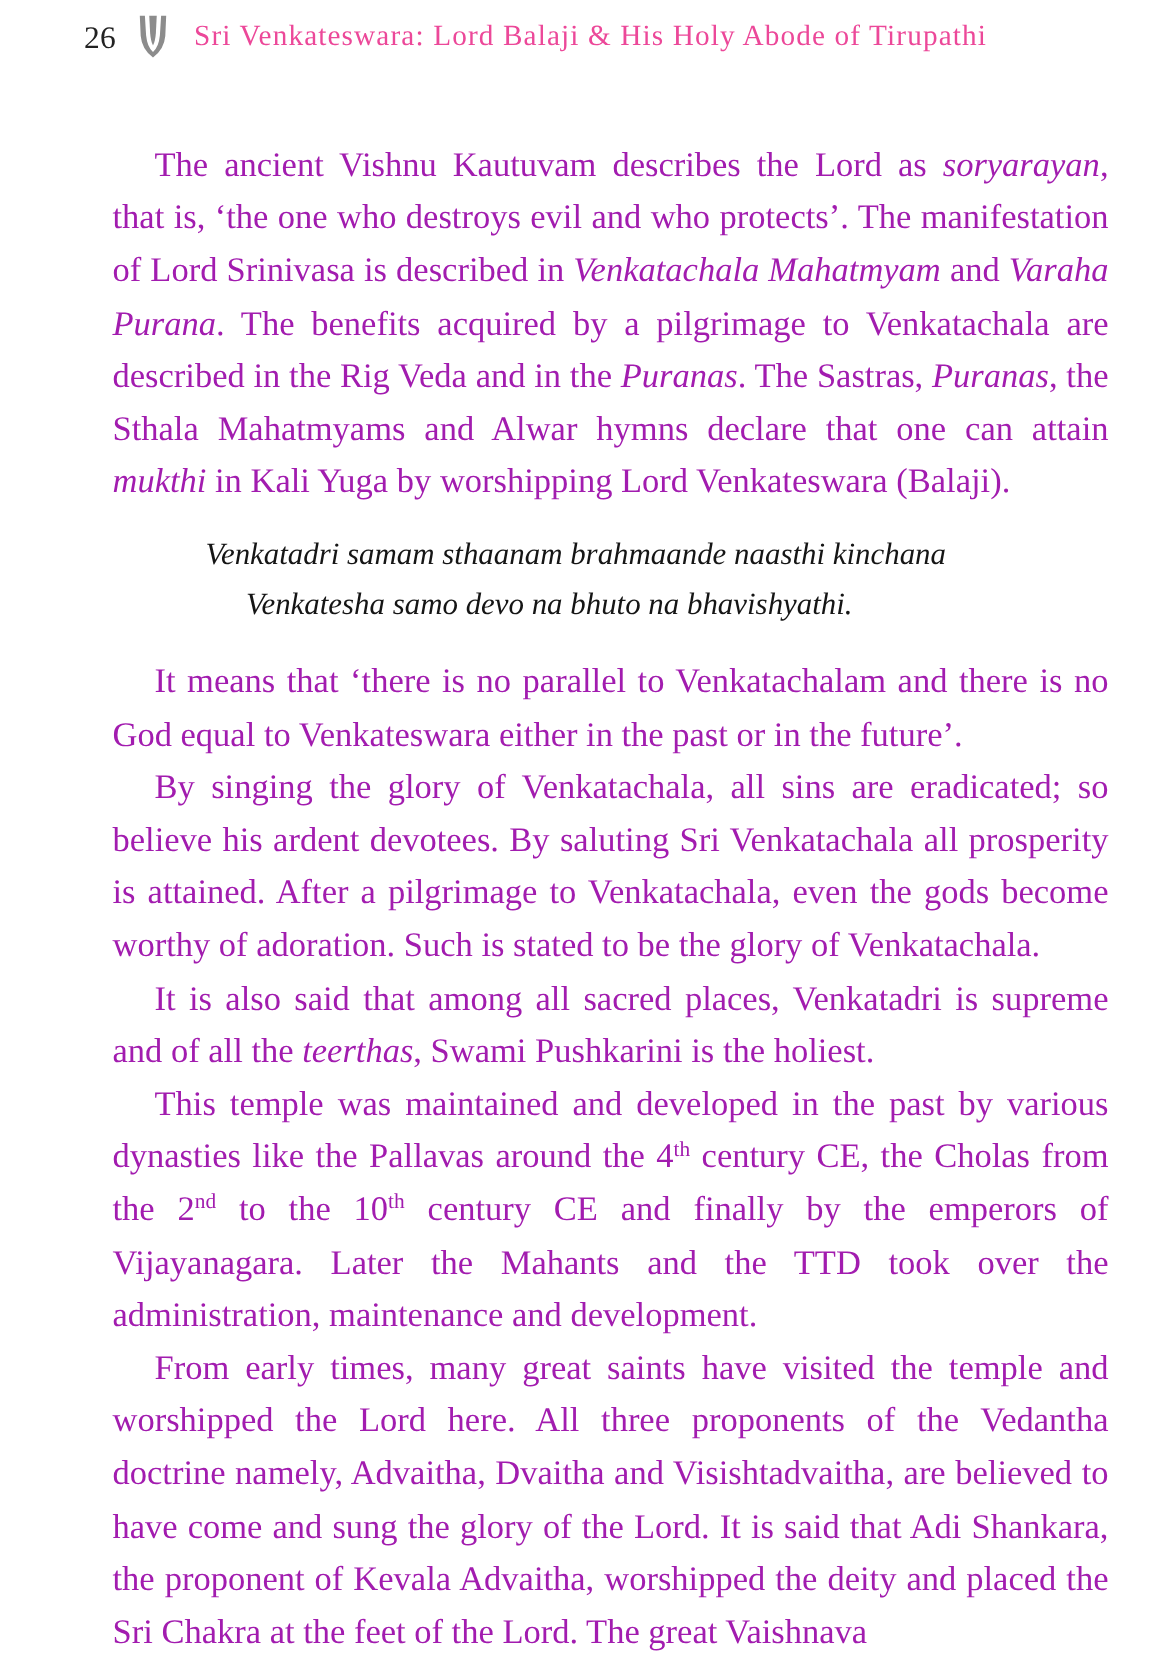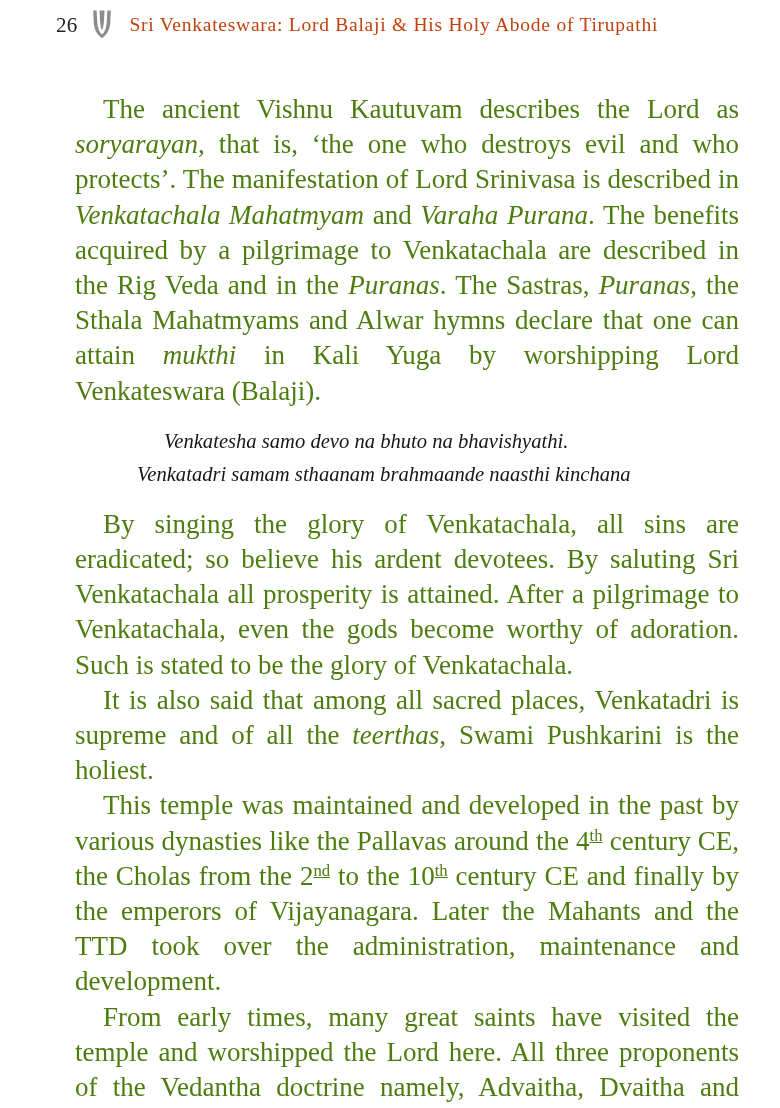--- a/index.html
+++ b/index.html
@@ -47,50 +47,49 @@
     width: 22px;
     height: 30px;
     margin-right: 16px;
     flex: 0 0 auto;
     position: relative;
     top: -1px;
   }
   .tilaka svg { display: block; }
   .head-title {
     font-size: 19.5px;
-    color: #c2410c;
+    color: #ec4899;
     letter-spacing: 0.75px;
     white-space: nowrap;
   }
 
   
   .textblock {
     position: absolute;
     left: 75px;
     top: 92px;
     width: 664px;
   }
 
   p.body {
     margin: 0;
-    font-size: 27px;
+    font-size: 23px;
     line-height: 35.2px;
     text-align: justify;
     text-indent: 28px;
-    color: #4d7c0f;
+    color: #a21caf;
     -webkit-font-feature-settings: "liga";
   }
 
   p.body i, .verse i { font-style: italic; }
 
   sup {
     font-size: 0.62em;
     vertical-align: 0.52em;
     line-height: 0;
-    text-decoration: underline;
   }
 
   
   .verse {
     margin: 16px 0 16px 0;
     font-style: italic;
     font-size: 20.6px;
     line-height: 33px;
     color: #151515;
   }
@@ -113,24 +112,25 @@
     </span>
     <span class="head-title">Sri Venkateswara: Lord Balaji &amp; His Holy Abode of Tirupathi</span>
   </div>
 
   <div class="textblock">
 
     <p class="body"><span>The ancient Vishnu Kautuvam describes the Lord as </span><i>soryarayan</i><span>, that is, ‘the one who destroys evil and who protects’. The manifestation of Lord Srinivasa is described in </span><i>Venkatachala Mahatmyam</i><span> and </span><i>Varaha Purana</i><span>. The benefits acquired by a pilgrimage to Venkatachala are described in the Rig Veda and in the </span><i>Puranas</i><span>. The Sastras, </span><i>Puranas</i><span>, the Sthala Mahatmyams and Alwar hymns declare that one can attain </span><i>mukthi</i><span> in Kali Yuga by worshipping Lord Venkateswara (Balaji).</span></p>
 
 
     <div class="verse">
+      <span class="vline vline-1">Venkatadri samam sthaanam brahmaande naasthi kinchana</span>
       <span class="vline vline-2">Venkatesha samo devo na bhuto na bhavishyathi.</span>
-      <span class="vline vline-1">Venkatadri samam sthaanam brahmaande naasthi kinchana</span>
     </div>
 
+    <p class="body">It means that ‘there is no parallel to Venkatachalam and there is no God equal to Venkateswara either in the past or in the future’.</p>
 
     <p class="body">By singing the glory of Venkatachala, all sins are eradicated; so believe his ardent devotees. By saluting Sri Venkatachala all prosperity is attained. After a pilgrimage to Venkatachala, even the gods become worthy of adoration. Such is stated to be the glory of Venkatachala.</p>
 
     <p class="body"><span>It is also said that among all sacred places, Venkatadri is supreme and of all the </span><i>teerthas</i><span>, Swami Pushkarini is the holiest.</span></p>
 
     <p class="body"><span>This temple was maintained and developed in the past by various dynasties like the Pallavas around the 4</span><sup>th</sup><span> century CE, the Cholas from the 2</span><sup>nd</sup><span> to the 10</span><sup>th</sup><span> century CE and finally by the emperors of Vijayanagara. Later the Mahants and the TTD took over the administration, maintenance and development.</span></p>
 
     <p class="body"><span>From early times, many great saints have visited the temple and worshipped the Lord here. All three proponents of the Vedantha doctrine namely, Advaitha, Dvaitha and Visishtadvaitha, are believed to have come and sung the glory of the Lord. It is said that Adi Shankara, the proponent of Kevala Advaitha, worshipped the deity and placed the Sri Chakra at the feet of the Lord. The great Vaishnava </span></p>
 
   </div>

